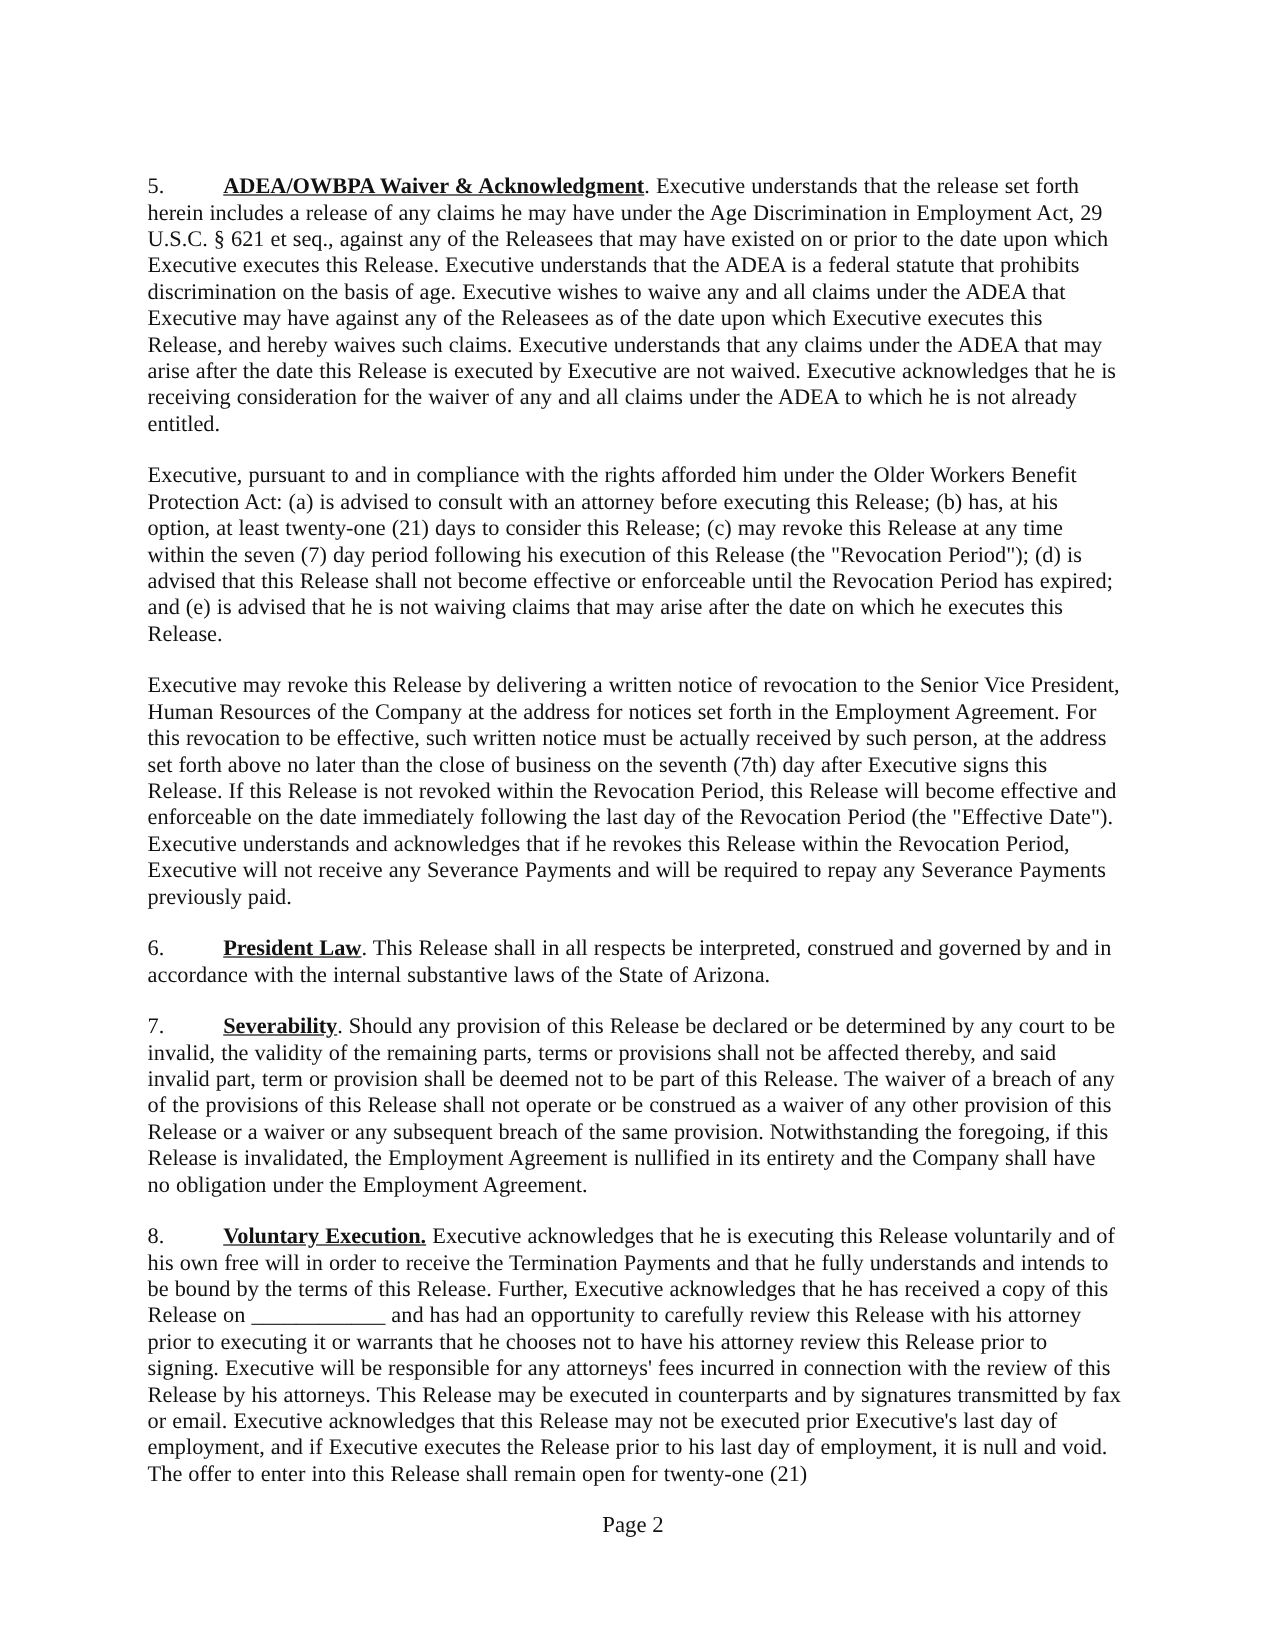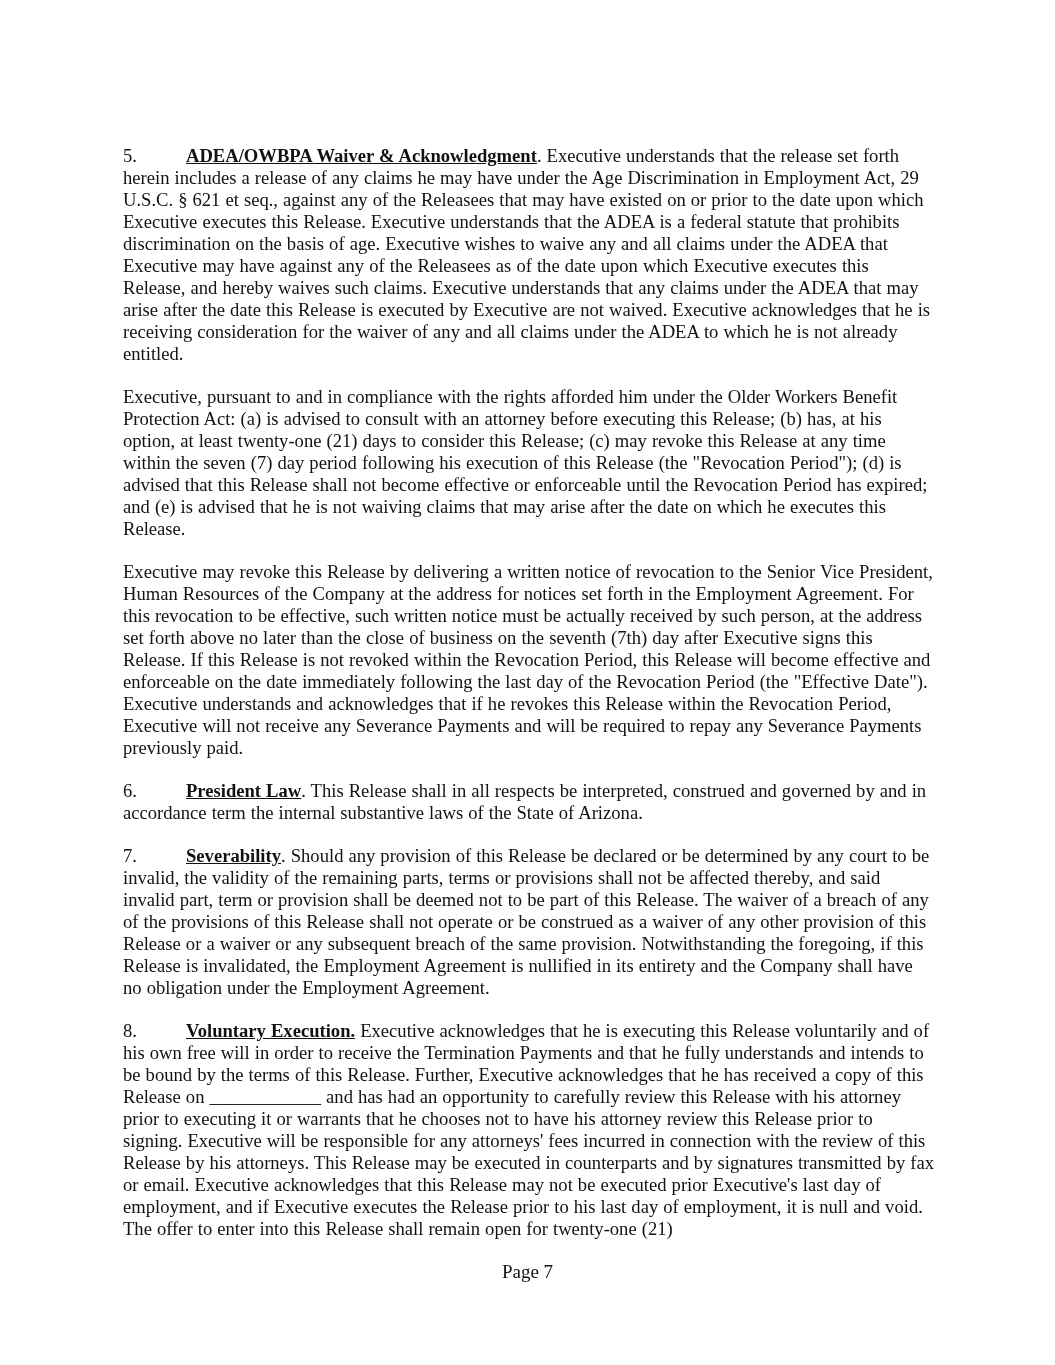--- a/index.html
+++ b/index.html
@@ -61,27 +61,27 @@
 
     <p class="para">
       <span>Executive, pursuant to and in compliance with the rights afforded him under the Older Workers Benefit Protection Act: (a) is advised to consult with an attorney before executing this Release; (b) has, at his option, at least twenty-one (21) days to consider this Release; (c) may revoke this Release at any time within the seven (7) day period following his execution of this Release (the "Revocation Period"); (d) is advised that this Release shall not become effective or enforceable until the Revocation Period has expired; and (e) is advised that he is not waiving claims that may arise after the date on which he executes this Release.</span>
     </p>
 
     <p class="para">
       <span>Executive may revoke this Release by delivering a written notice of revocation to the Senior Vice President, Human Resources of the Company at the address for notices set forth in the Employment Agreement.  For this revocation to be effective, such written notice must be actually received by such person, at the address set forth above no later than the close of business on the seventh (7th) day after Executive signs this Release. If this Release is not revoked within the Revocation Period, this Release will become effective and enforceable on the date immediately following the last day of the Revocation Period (the "Effective Date"). Executive understands and acknowledges that if he revokes this Release within the Revocation Period, Executive will not receive any Severance Payments and will be required to repay any Severance Payments previously paid.</span>
     </p>
 
     <p class="para">
-      <span class="pnum">6.</span><span class="phead">President Law</span><span>. This Release shall in all respects be interpreted, construed and governed by and in accordance term the internal substantive laws of the State of Arizona.</span>
+      <span class="pnum">6.</span><span class="phead">President Law</span><span>. This Release shall in all respects be interpreted, construed and governed by and in accordance with the internal substantive laws of the State of Arizona.</span>
     </p>
 
     <p class="para">
       <span class="pnum">7.</span><span class="phead">Severability</span><span>. Should any provision of this Release be declared or be determined by any court to be invalid, the validity of the remaining parts, terms or provisions shall not be affected thereby, and said invalid part, term or provision shall be deemed not to be part of this Release. The waiver of a breach of any of the provisions of this Release shall not operate or be construed as a waiver of any other provision of this Release or a waiver or any subsequent breach of the same provision. Notwithstanding the foregoing, if this Release is invalidated, the Employment Agreement is nullified in its entirety and the Company shall have no obligation under the Employment Agreement.</span>
     </p>
 
     <p class="para">
       <span class="pnum">8.</span><span class="phead">Voluntary Execution.</span><span> Executive acknowledges that he is executing this Release voluntarily and of his own free will in order to receive the Termination Payments and that he fully understands and intends to be bound by the terms of this Release. Further, Executive acknowledges that he has received a copy of this Release on ____________ and has had an opportunity to carefully review this Release with his attorney prior to executing it or warrants that he chooses not to have his attorney review this Release prior to signing. Executive will be responsible for any attorneys' fees incurred in connection with the review of this Release by his attorneys. This Release may be executed in counterparts and by signatures transmitted by fax or email. Executive acknowledges that this Release may not be executed prior Executive's last day of employment, and if Executive executes the Release prior to his last day of employment, it is null and void. The offer to enter into this Release shall remain open for twenty-one (21)</span>
     </p>
 
   </div>
 
-  <div class="footer">Page 7</div>
+  <div class="footer">Page 2</div>
 </div>
 
 </body></html>

